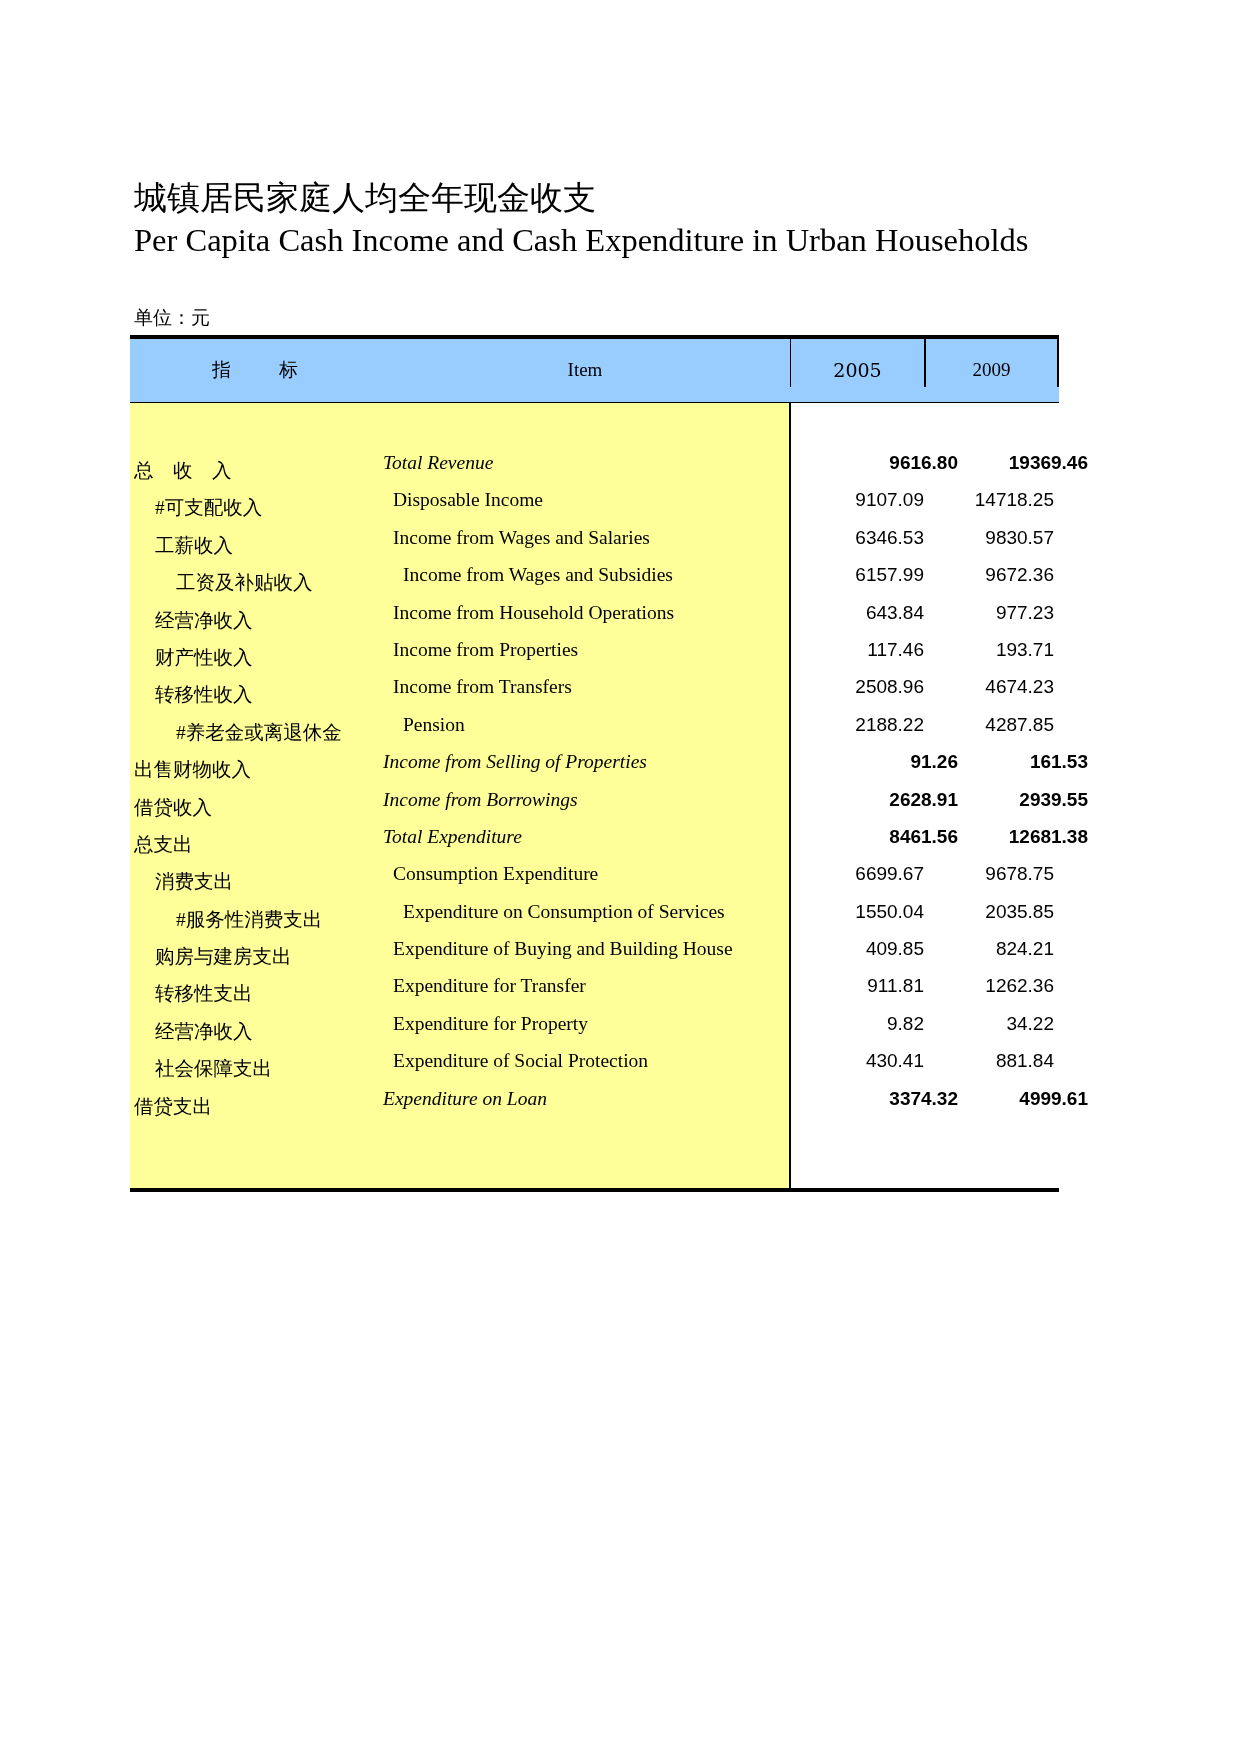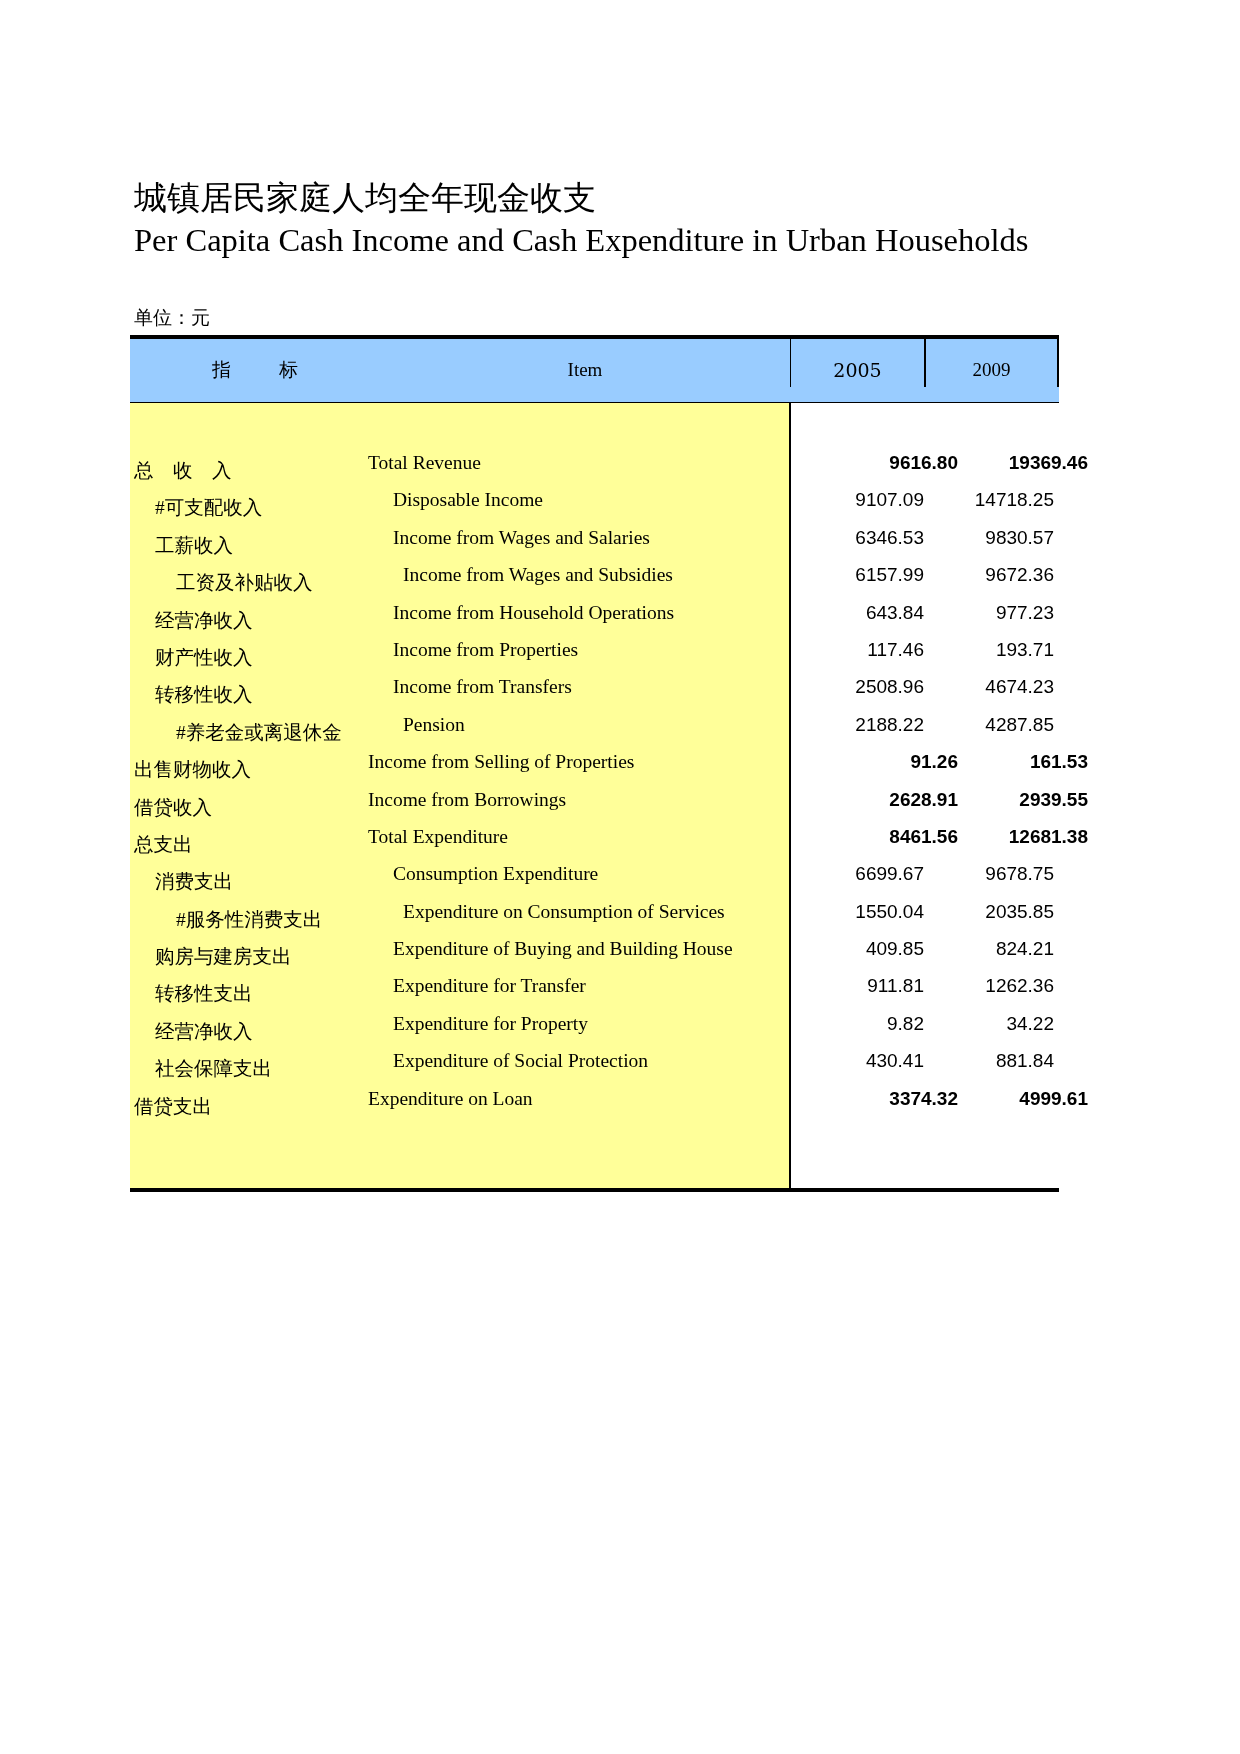--- a/index.html
+++ b/index.html
@@ -144,21 +144,21 @@
       text-align: right;
       white-space: nowrap;
     }
     .row .v2005 { left: 660px; width: 134px; }
     .row .v2009 { left: 794px; width: 130px; }
     .row.bold .v { font-weight: bold; padding-left: 34px; }
 
     .lvl0 .cn { left: 4px; }
     .lvl1 .cn { left: 25px; }
     .lvl2 .cn { left: 46px; }
-    .lvl0 .en { left: 238px; }
+    .lvl0 .en { left: 253px; font-style: italic; }
     .lvl1 .en { left: 263px; }
     .lvl2 .en { left: 273px; }
   </style>
 </head>
 <body>
 
 <div class="title-cn">城镇居民家庭人均全年现金收支</div>
 <div class="title-en">Per Capita Cash Income and Cash Expenditure in Urban Households</div>
 <div class="unit">单位：元</div>
 

